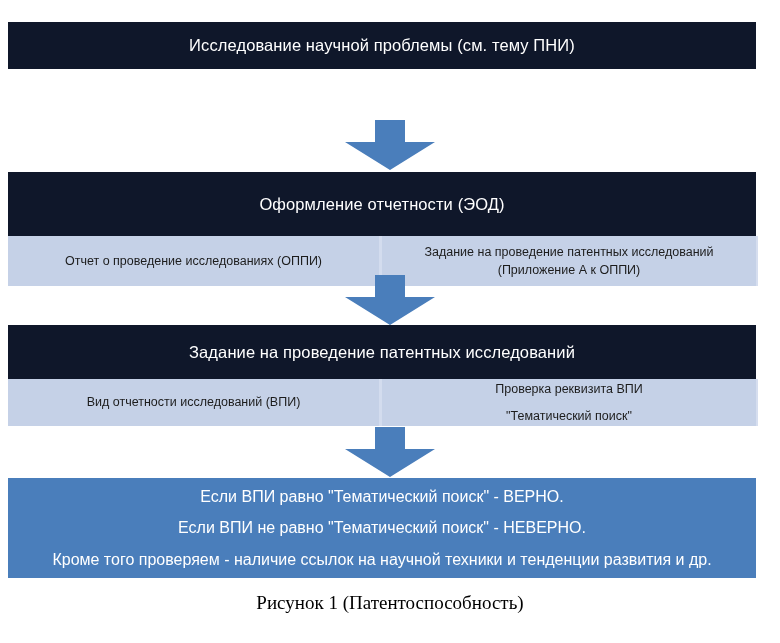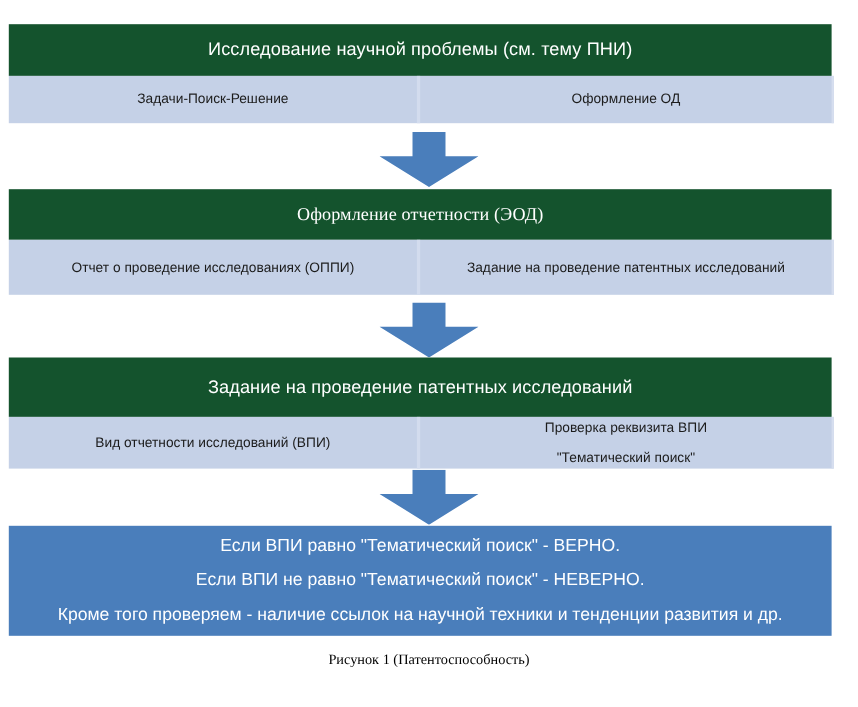--- a/index.html
+++ b/index.html
@@ -25,21 +25,21 @@
   }
 
   
   .block {
     position: absolute;
     left: 8px;
     width: 748px;
   }
 
   .block-header {
-    background: #14532d;
+    background: #0f172a;
     color: #ffffff;
     display: flex;
     align-items: center;
     justify-content: center;
     text-align: center;
     font-size: 16.5px;
     line-height: 1.25;
     letter-spacing: 0.1px;
     padding: 0 10px;
     box-sizing: border-box;
@@ -74,21 +74,21 @@
     display: block;
     white-space: nowrap;
   }
 
   
   #block-1 { top: 22px; }
   #block-1 .block-header  { height: 47px; }
   #block-1 .block-columns { height: 43px; }
 
   #block-2 { top: 172px; }
-  #block-2 .block-header  { height: 46px; font-family: Liberation Serif, serif; }
+  #block-2 .block-header  { height: 64px; }
   #block-2 .block-columns { height: 50px; }
   #block-2 .col { line-height: 1.45; }
 
   #block-3 { top: 325px; }
   #block-3 .block-header  { height: 54px; }
   #block-3 .block-columns { height: 47px; }
   #block-3 .col.right { line-height: 2.1; }
 
   
   #block-4 {
@@ -124,55 +124,48 @@
   .arrow svg { display: block; width: 90px; height: 50px; }
 
   
   #caption {
     position: absolute;
     left: 0;
     top: 592px;
     width: 780px;
     text-align: center;
     font-family: "Liberation Serif", "DejaVu Serif", serif;
-    font-size: 13px;
+    font-size: 19px;
     color: #000000;
   }
 </style>
 </head>
 <body>
 
 <div id="diagram">
 
   <div class="block" id="block-1">
     <div class="block-header">Исследование научной проблемы  (см. тему ПНИ)</div>
-    <div class="block-columns">
-      <div class="col left">
-        <span class="line">Задачи-Поиск-Решение</span>
-      </div>
-      <div class="col right">
-        <span class="line">Оформление ОД</span>
-      </div>
-    </div>
   </div>
 
   <div class="arrow" id="arrow-1">
     <svg viewBox="0 0 90 50" xmlns="http://www.w3.org/2000/svg" aria-hidden="true">
       <polygon points="30,0 60,0 60,22 90,22 45,50 0,22 30,22" fill="#4a7ebb"></polygon>
     </svg>
   </div>
 
   <div class="block" id="block-2">
     <div class="block-header">Оформление отчетности  (ЭОД)</div>
     <div class="block-columns">
       <div class="col left">
         <span class="line">Отчет о проведение исследованиях (ОППИ)</span>
       </div>
       <div class="col right">
         <span class="line">Задание на проведение патентных исследований</span>
+        <span class="line">(Приложение А к ОППИ)</span>
       </div>
     </div>
   </div>
 
   <div class="arrow" id="arrow-2">
     <svg viewBox="0 0 90 50" xmlns="http://www.w3.org/2000/svg" aria-hidden="true">
       <polygon points="30,0 60,0 60,22 90,22 45,50 0,22 30,22" fill="#4a7ebb"></polygon>
     </svg>
   </div>
 

